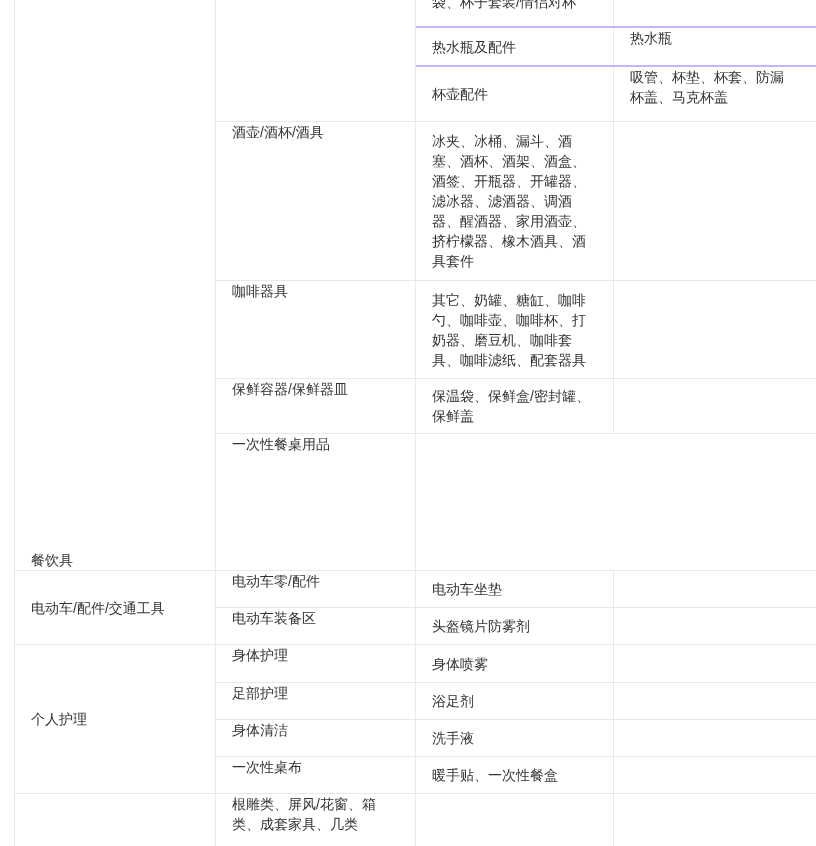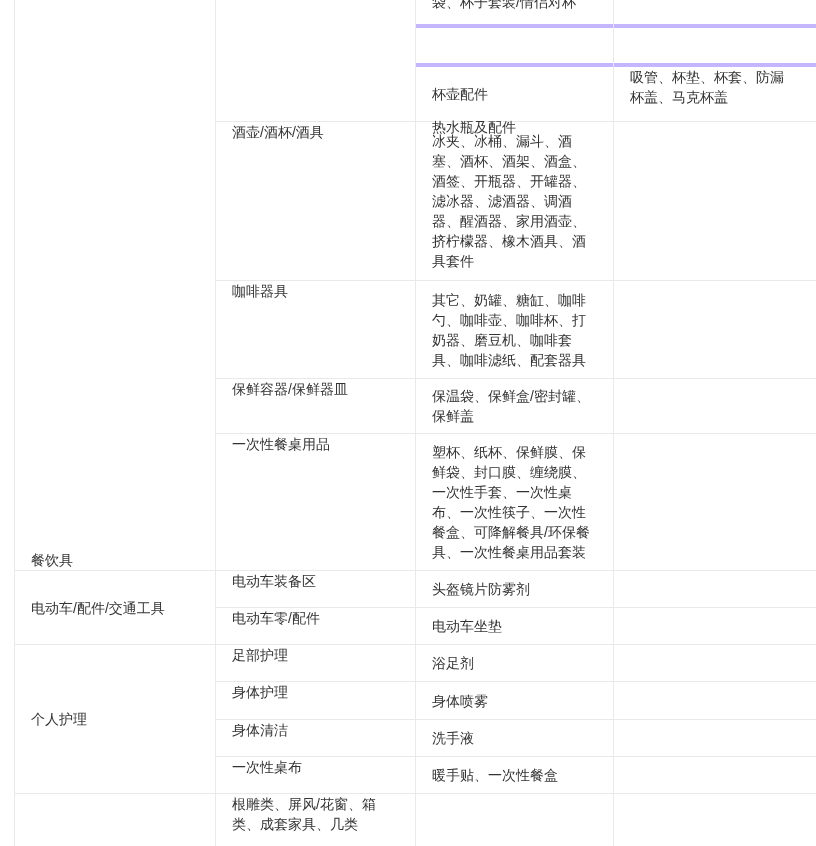--- a/index.html
+++ b/index.html
@@ -71,21 +71,21 @@
     flex: 1 1 auto;
     display: flex;
     flex-direction: column;
     min-width: 0;
   }
   .row {
     display: flex;
     align-items: stretch;
     box-sizing: border-box;
   }
-  .row:not(:last-child) { border-bottom: 4px solid #c4b5fd; flex-direction: column; }
+  .row:not(:last-child) { border-bottom: 2px solid #c4b5fd; }
   .col3 {
     flex: 0 0 198px;
     width: 198px;
     box-sizing: border-box;
     border-right: 1px solid #e9e9e9;
     padding: 0 16px;
     display: flex;
     align-items: center;
     overflow: hidden;
   }
@@ -195,96 +195,93 @@
               </div>
             </div>
           </div>
         </div>
         <div class="sub">
           <div class="col2">
             <span class="cell-text">一次性餐桌用品</span>
           </div>
           <div class="rows">
             <div class="row" style="height: 136px;">
-              <div class="col3">
-                <span class="cell-text">塑杯、纸杯、保鲜膜、保鲜袋、封口膜、缠绕膜、一次性手套、一次性桌布、一次性筷子、一次性餐盒、可降解餐具/环保餐具、一次性餐桌用品套装</span>
-              </div>
               <div class="col4">
                 <span class="cell-text"></span>
               </div>
             </div>
           </div>
         </div>
       </div>
     </div>
     <div class="group">
       <div class="col1">
         <span class="cell-text">电动车/配件/交通工具</span>
       </div>
       <div class="subs">
         <div class="sub">
           <div class="col2">
+            <span class="cell-text">电动车零/配件</span>
+          </div>
+          <div class="rows">
+            <div class="row" style="height: 36px;">
+              <div class="col3">
+                <span class="cell-text">电动车坐垫</span>
+              </div>
+              <div class="col4">
+                <span class="cell-text"></span>
+              </div>
+            </div>
+          </div>
+        </div>
+        <div class="sub">
+          <div class="col2">
             <span class="cell-text">电动车装备区</span>
           </div>
           <div class="rows">
             <div class="row" style="height: 36px;">
               <div class="col3">
                 <span class="cell-text">头盔镜片防雾剂</span>
-              </div>
-              <div class="col4">
-                <span class="cell-text"></span>
-              </div>
-            </div>
-          </div>
-        </div>
-        <div class="sub">
-          <div class="col2">
-            <span class="cell-text">电动车零/配件</span>
-          </div>
-          <div class="rows">
-            <div class="row" style="height: 36px;">
-              <div class="col3">
-                <span class="cell-text">电动车坐垫</span>
               </div>
               <div class="col4">
                 <span class="cell-text"></span>
               </div>
             </div>
           </div>
         </div>
       </div>
     </div>
     <div class="group">
       <div class="col1">
         <span class="cell-text">个人护理</span>
       </div>
       <div class="subs">
         <div class="sub">
           <div class="col2">
+            <span class="cell-text">身体护理</span>
+          </div>
+          <div class="rows">
+            <div class="row" style="height: 37px;">
+              <div class="col3">
+                <span class="cell-text">身体喷雾</span>
+              </div>
+              <div class="col4">
+                <span class="cell-text"></span>
+              </div>
+            </div>
+          </div>
+        </div>
+        <div class="sub">
+          <div class="col2">
             <span class="cell-text">足部护理</span>
           </div>
           <div class="rows">
             <div class="row" style="height: 36px;">
               <div class="col3">
                 <span class="cell-text">浴足剂</span>
-              </div>
-              <div class="col4">
-                <span class="cell-text"></span>
-              </div>
-            </div>
-          </div>
-        </div>
-        <div class="sub">
-          <div class="col2">
-            <span class="cell-text">身体护理</span>
-          </div>
-          <div class="rows">
-            <div class="row" style="height: 37px;">
-              <div class="col3">
-                <span class="cell-text">身体喷雾</span>
               </div>
               <div class="col4">
                 <span class="cell-text"></span>
               </div>
             </div>
           </div>
         </div>
         <div class="sub">
           <div class="col2">
             <span class="cell-text">身体清洁</span>

